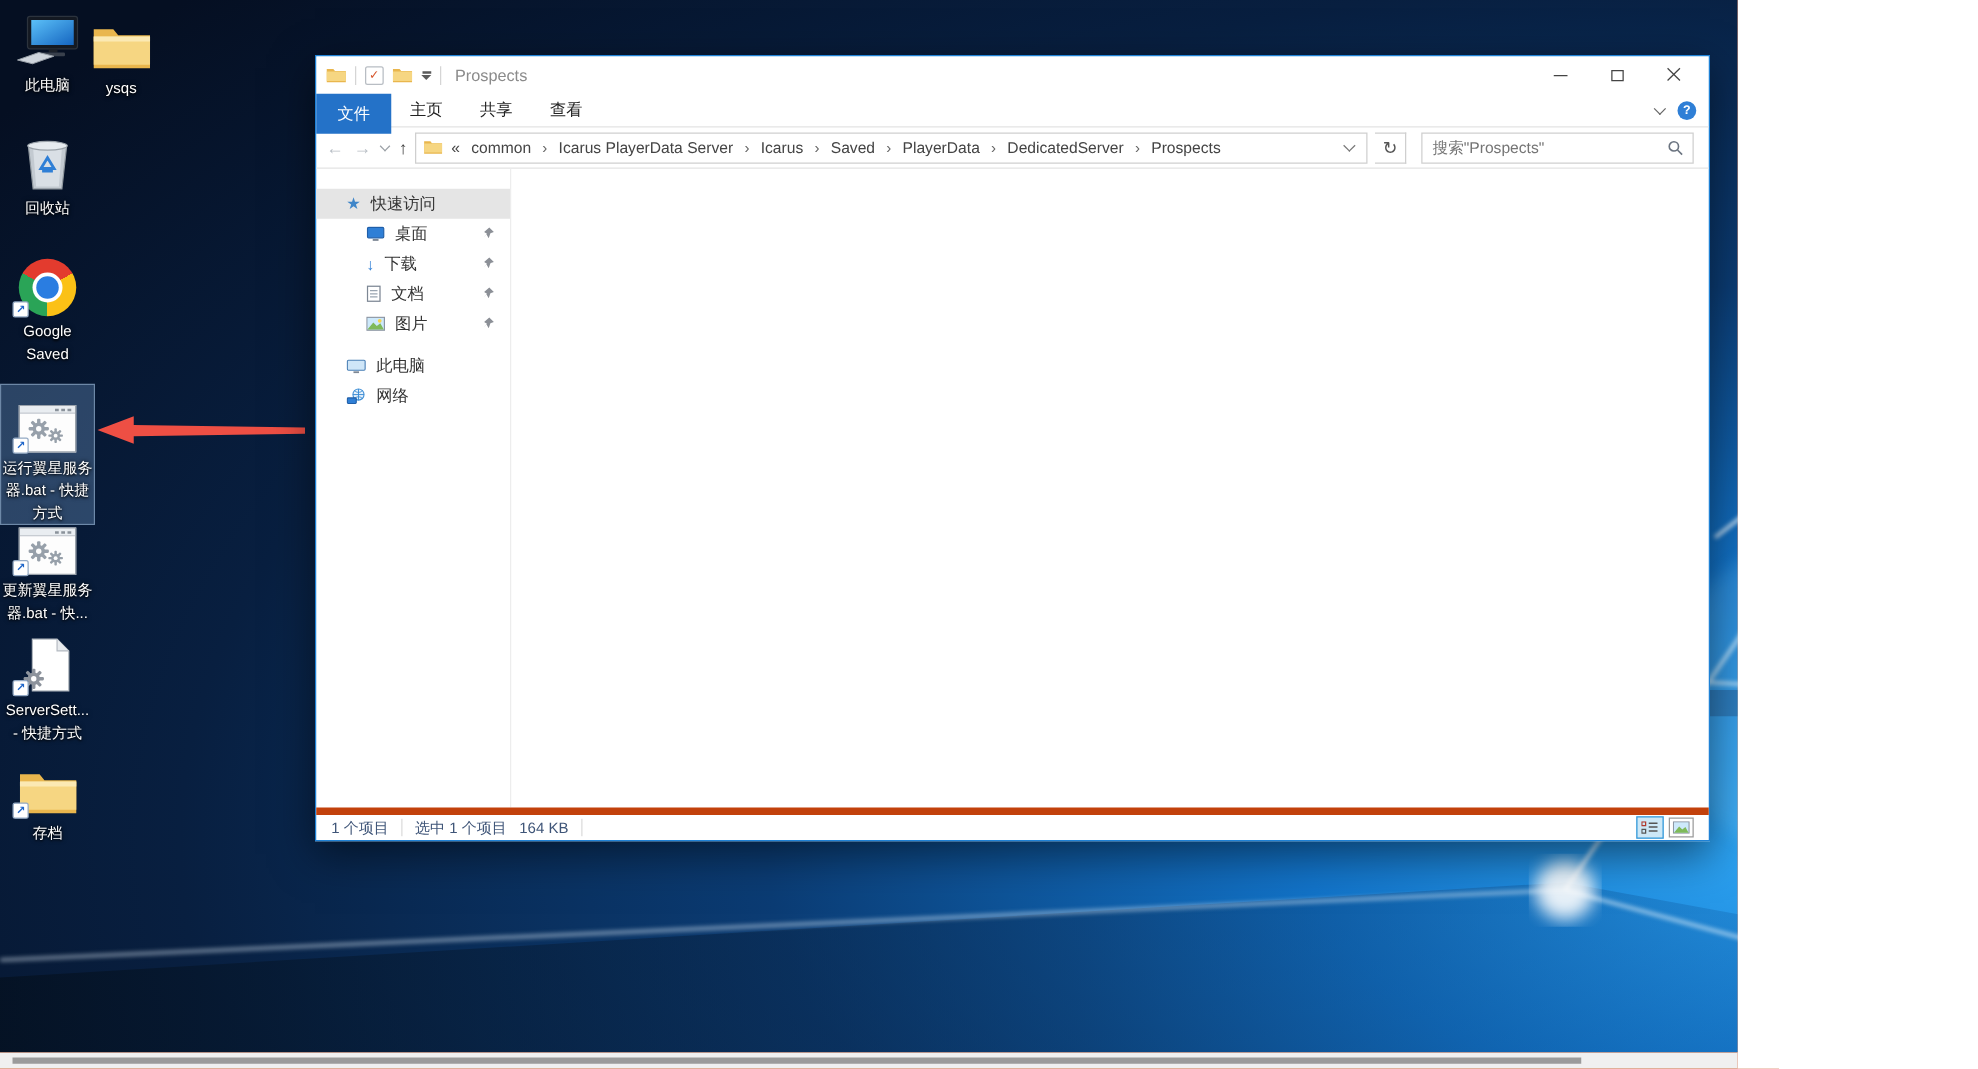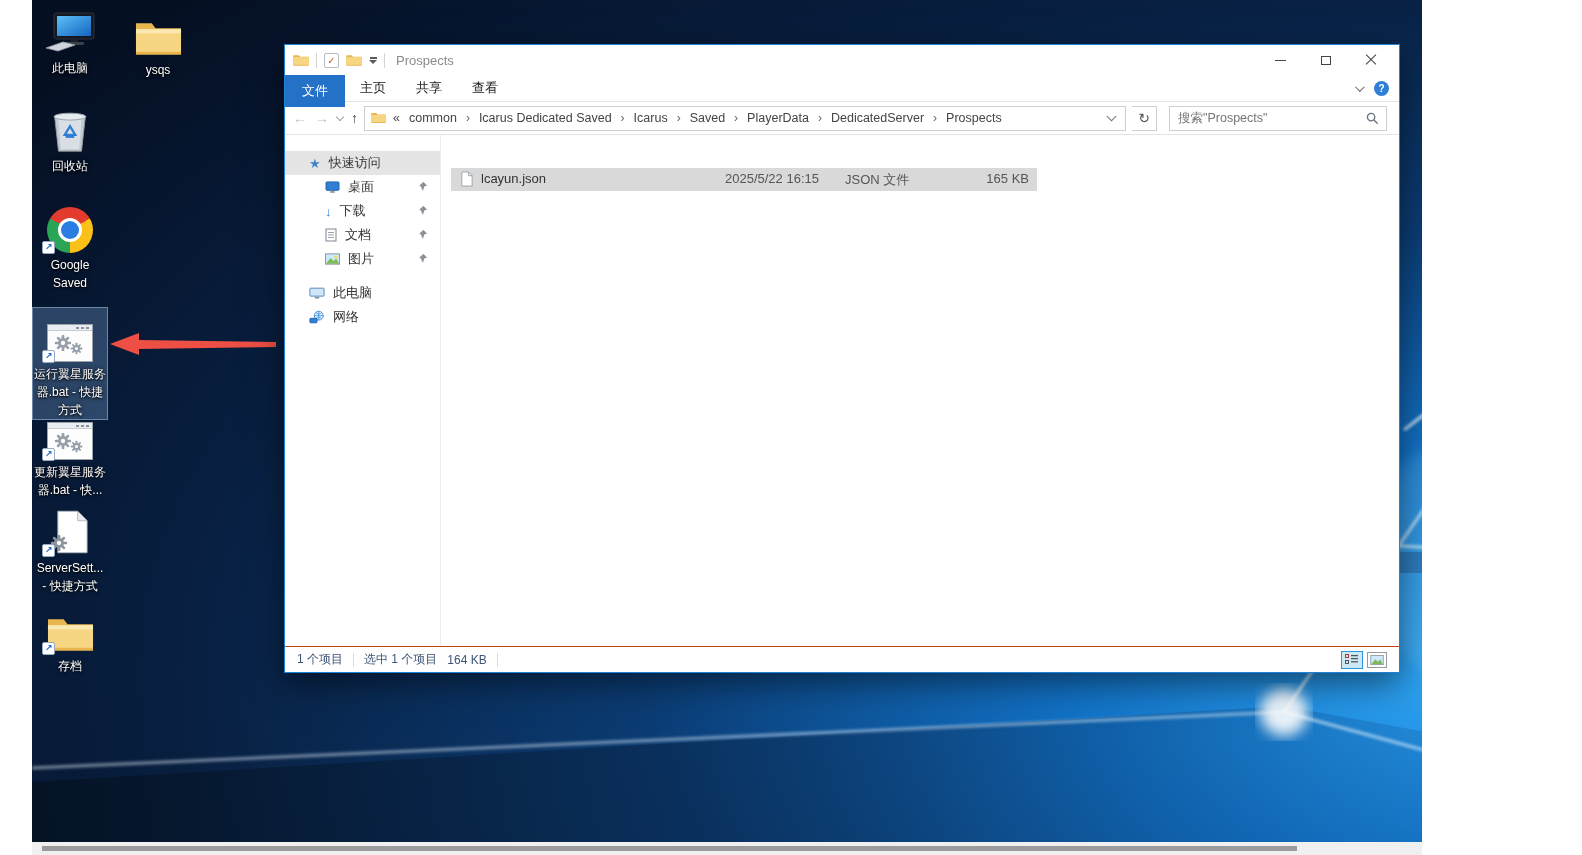--- a/index.html
+++ b/index.html
@@ -1,18 +1,18 @@
 <!DOCTYPE html>
 <html><head>
 <meta charset="utf-8">
 <style>
   * { margin:0; padding:0; box-sizing:border-box; }
   html,body { width:1582px; height:855px; overflow:hidden; }
   body { font-family:"Liberation Sans","DejaVu Sans",sans-serif; }
-  .screen { position:relative; width:1390px; height:855px; background:#c2410c; overflow:hidden;margin-left:32px; }
+  .screen { position:relative; width:1390px; height:855px; background:#c2410c; overflow:hidden; }
 
   
   .wallpaper { position:absolute; left:0; top:0; width:1568px; height:842px; display:block; }
 
   
   .dicon { position:absolute; width:76px; display:flex; flex-direction:column; align-items:center; }
   .dicon .ic { height:50px; width:60px; display:flex; align-items:flex-end; justify-content:center; position:relative; }
   .dicon .lbl { margin-top:3px; color:#fff; font-size:12px; line-height:18px; text-align:center;
                 text-shadow:0 1px 2px #000, 0 0 4px rgba(0,0,0,.85); }
   .dicon.selected { background:rgba(104,144,189,.38); outline:1px solid rgba(165,197,230,.65); padding-top:4px; }
@@ -95,21 +95,21 @@
   .fh { position:absolute; top:0; left:0; right:0; height:27px; color:#44546a; font-size:12.5px; }
   .fh .cell { position:absolute; top:6px; }
   .fh .vline { position:absolute; top:3px; width:1px; height:21px; background:#e3e3e3; }
   .sort-caret { position:absolute; left:122px; top:1px; width:6px; height:6px; border-left:1.3px solid #98a2ae; border-top:1.3px solid #98a2ae; transform:rotate(45deg); }
   .frow { position:absolute; left:10px; top:33px; width:586px; height:23px; background:#d9d9d9; display:block; }
   .frow .cell { position:absolute; top:3px; color:#333; }
   .frow .icon { position:absolute; left:8px; top:3px; }
   .c-name { left:30px; } .c-date { left:274px; color:#555 !important; } .c-type { left:394px; color:#555 !important; }
   .c-size { left:440px; width:138px; text-align:right; color:#555 !important; }
 
-  .statusbar { height:26px; border-top:1px solid #c2410c; display:flex; align-items:center; padding:0 12px; gap:10px;
+  .statusbar { height:26px; border-top:6px solid #c2410c; display:flex; align-items:center; padding:0 12px; gap:10px;
                font-size:12px; color:#3f5578; }
   .st-div { width:1px; height:14px; background:#dcdcdc; }
   .st-right { margin-left:auto; display:flex; gap:4px; align-items:center; }
   .vt-details { width:22px; height:18px; background:#cde8f7; border:1px solid #2f96d8; display:flex; align-items:center; justify-content:center; }
   .vt-thumbs  { width:20px; height:16px; background:#fff; border:1px solid #9a9a9a; display:flex; align-items:center; justify-content:center; }
 
   
   .vsb { position:absolute; left:1568px; top:0; width:14px; height:842px; background:#f0f0f0; }
   .vsb .thumb { position:absolute; left:5px; top:18px; width:5px; height:618px; background:#9b9b9b; }
   .vsb .up { position:absolute; left:3px; top:5px; width:0; height:0; border-left:4px solid transparent; border-right:4px solid transparent; border-bottom:5px solid #cfcfcf; }
@@ -179,21 +179,21 @@
         <rect x="9" y="1" width="40" height="26" rx="2" fill="#141922" stroke="#2c333d"></rect>
         <rect x="12" y="4" width="34" height="20" fill="url(#scrg)"></rect>
         <rect x="26" y="27" width="7" height="3" fill="#1c2129"></rect>
         <rect x="20" y="30" width="19" height="3" rx="1" fill="#39404c"></rect>
         <path d="M1 36 l17 -6 12 3 -17 6 z" fill="#cfd5dc" stroke="#9aa1a9" stroke-width="0.8"></path>
       </svg>
     </div>
     <div class="lbl"><span>此电脑</span></div>
   </div>
 
-  <div class="dicon" style="left:88px;top:8px">
+  <div class="dicon" style="left:59px;top:8px">
     <div class="ic">
       <svg width="47" height="38" viewBox="0 0 48 38">
         <path d="M1 3 h16 l4 5 h26 v27 H1 z" fill="#e9b64d"></path>
         <path d="M1 9 h46 v23 H1 z" fill="#f6d682"></path>
         <path d="M1 9 h46 v4 H1 z" fill="#fbe9b3"></path>
       </svg>
     </div>
     <div class="lbl"><span>ysqs</span></div>
   </div>
 
@@ -385,21 +385,21 @@
       </div>
       <div class="addressbox">
         <svg width="15" height="12" viewBox="0 0 48 38" style="margin-right:7px">
           <path d="M1 3 h16 l4 5 h26 v27 H1 z" fill="#e9b64d"></path>
             <path d="M1 9 h46 v23 H1 z" fill="#f6d682"></path>
         </svg>
         <div class="crumbs">
           <span>«</span>
           <span>common</span>
           <span class="crumb-sep">›</span>
-          <span>Icarus Dedicated Saved</span>
+          <span>Icarus PlayerData Server</span>
           <span class="crumb-sep">›</span>
           <span>Icarus</span>
           <span class="crumb-sep">›</span>
           <span>Saved</span>
           <span class="crumb-sep">›</span>
           <span>PlayerData</span>
           <span class="crumb-sep">›</span>
           <span>DedicatedServer</span>
           <span class="crumb-sep">›</span>
           <span>Prospects</span>
@@ -476,30 +476,20 @@
           <svg width="16" height="14" viewBox="0 0 18 15">
             <circle cx="11" cy="6" r="5" fill="#e8f2fb" stroke="#3f8fd6"></circle>
             <path d="M6 6 h10 M11 1 v10 M7.5 2.5 c2 2 5 2 7 0 M7.5 9.5 c2 -2 5 -2 7 0" fill="none" stroke="#3f8fd6" stroke-width="0.9"></path>
             <rect x="1" y="9" width="8" height="5" rx="0.8" fill="#2f7fd6" stroke="#1f5ea8"></rect>
           </svg>
           <span>网络</span>
         </div>
       </div>
 
       <div class="files">
-        <div class="frow">
-          <svg class="icon" width="15" height="16" viewBox="0 0 16 17">
-            <path d="M3 1 h7 l4 4 v11 H3 z" fill="#fff" stroke="#99a3af"></path>
-            <path d="M10 1 v4 h4" fill="none" stroke="#99a3af"></path>
-          </svg>
-          <span class="cell c-name">lcayun.json</span>
-          <span class="cell c-date">2025/5/22 16:15</span>
-          <span class="cell c-type">JSON 文件</span>
-          <span class="cell c-size">165 KB</span>
-        </div>
       </div>
     </div>
 
     <div class="statusbar">
       <span>1 个项目</span>
       <span class="st-div"></span>
       <span>选中 1 个项目</span>
       <span>164 KB</span>
       <span class="st-div"></span>
       <div class="st-right">

